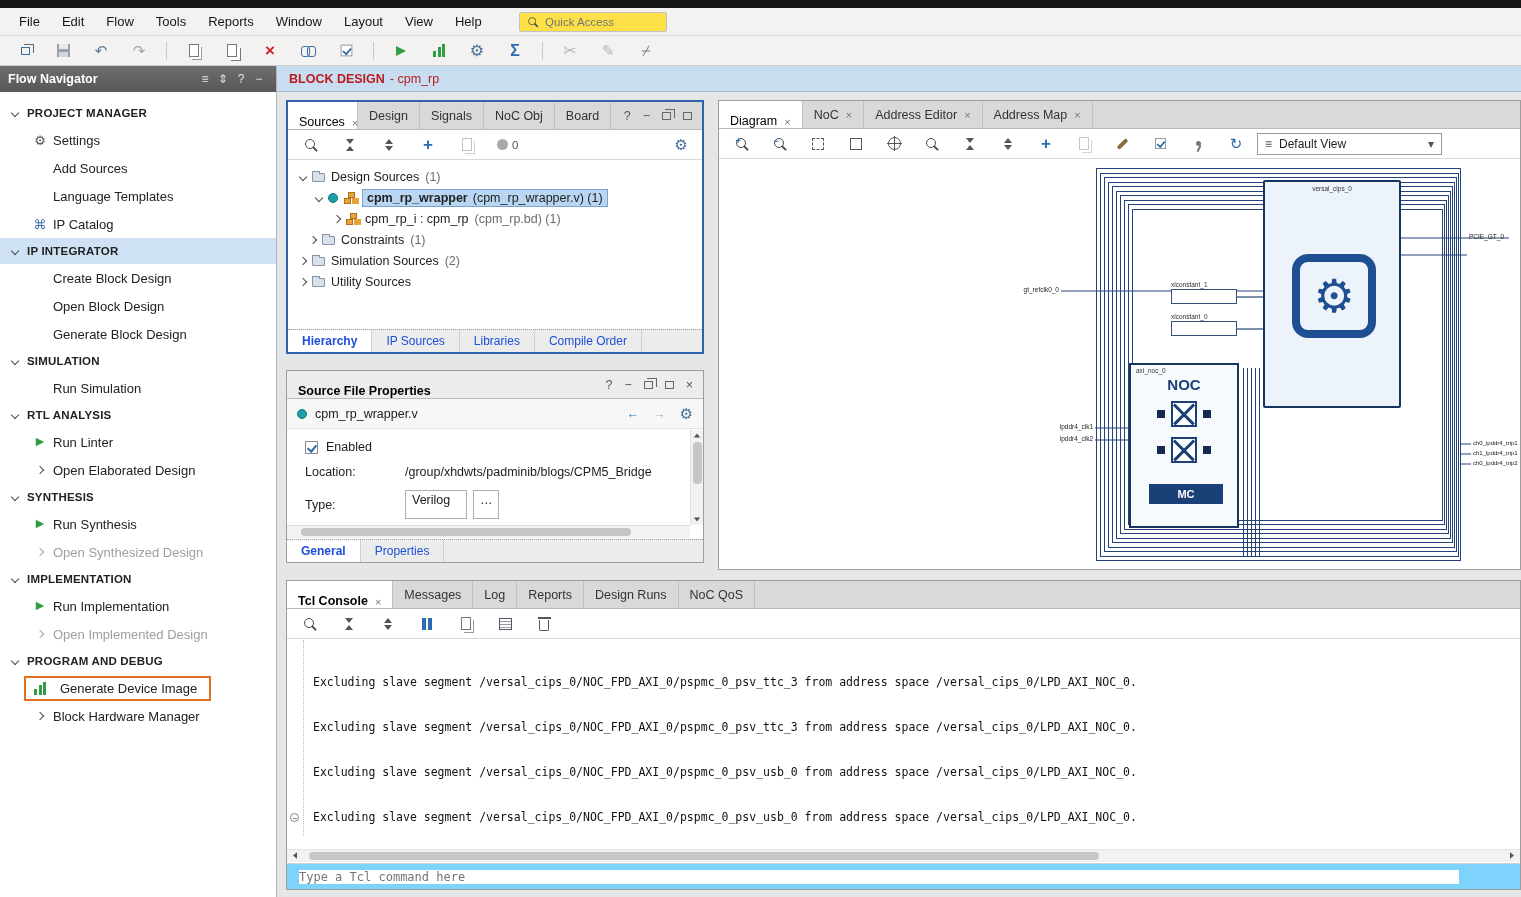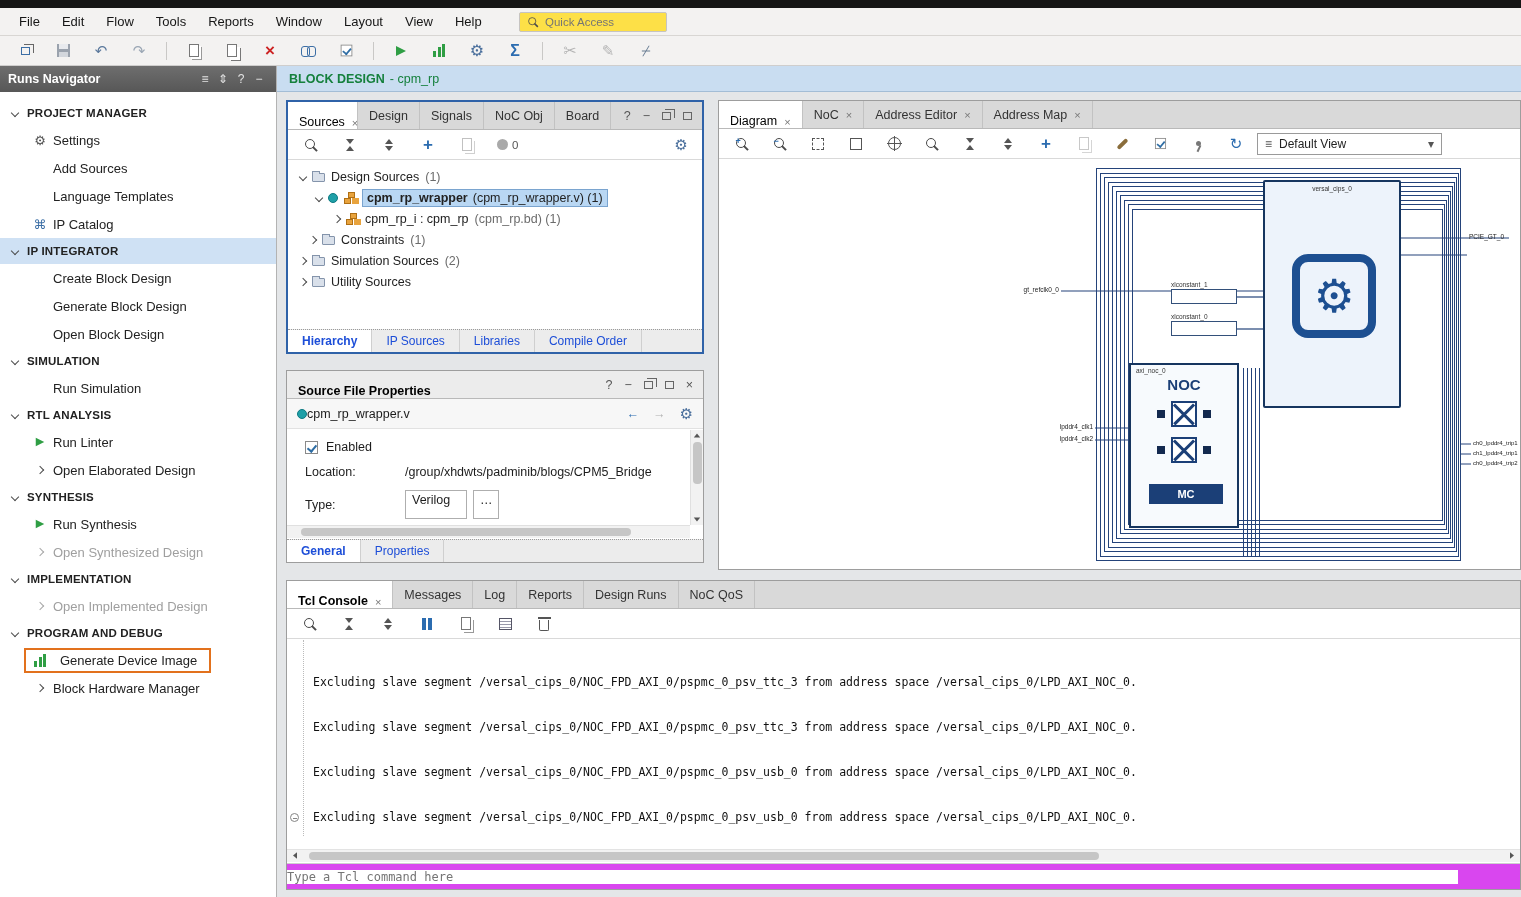--- a/index.html
+++ b/index.html
@@ -71,21 +71,21 @@
   .fnav-section { margin-top:0; }
   .fnav-section + .fnav-section { }
   .fhdr { display:flex; align-items:center; height:26px; padding-left:12px; gap:9px; font-weight:bold; font-size:11.5px; color:#222; letter-spacing:.2px; }
   .fhdr.hl { background:#cfe1f4; }
   .fitem { display:flex; align-items:center; height:28px; padding-left:30px; font-size:13px; color:#222; }
   .fitem .fic { width:20px; display:flex; align-items:center; justify-content:center; margin-right:3px; font-size:13px; color:#555; }
   .fitem.disabled { color:#9f9f9f; }
   .em-box { display:inline-flex; align-items:center; gap:7px; border:2px solid #e2711d; padding:3px 12px 3px 4px; margin-left:-6px; }
 
   
-  .bd-header { position:absolute; left:277px; top:66px; width:1244px; height:26px; background:#c9ddf1; border-bottom:1px solid #a3bdd6; display:flex; align-items:center; padding-left:12px; font-size:12.5px; color:#15803d; gap:5px; }
+  .bd-header { position:absolute; left:277px; top:66px; width:1244px; height:26px; background:#c9ddf1; border-bottom:1px solid #a3bdd6; display:flex; align-items:center; padding-left:12px; font-size:12.5px; color:#b91c1c; gap:5px; }
 
   
   .panel { position:absolute; background:#fff; border:1px solid #9d9d9d; }
   .panel.focused { border:2px solid #2f62a8; }
   .tabbar { display:flex; align-items:stretch; background:#d9d9d9; border-bottom:1px solid #b9b9b9; height:28px; }
   .tab { display:flex; align-items:center; gap:7px; padding:0 11px; font-size:12.5px; color:#333; border-right:1px solid #c2c2c2; white-space:nowrap; overflow:hidden; }
   .tab.selected { background:#fff; color:#000;align-items:flex-end; }
   .tab .close { color:#777; font-size:11px; }
   .tab-winbtns { margin-left:auto; display:flex; align-items:center; gap:12px; padding-right:10px; color:#555; }
   .ptoolbar { height:30px; border-bottom:1px solid #d9d9d9; display:flex; align-items:center; padding-left:14px; gap:21px; }
@@ -94,21 +94,21 @@
   .btab { padding:0 14px; line-height:22px; font-size:12px; color:#1d4ed8; border-right:1px solid #cfcfcf; }
   .btab.selected { background:#fff; font-weight:bold; }
 
   
   .tree { padding-top:6px; }
   .trow { display:flex; align-items:center; height:21px; gap:6px; font-size:12.5px; color:#222; }
   .tcount { color:#6b6b6b; }
   .sel-wrap { background:#b9d7f3; outline:1px solid #7aa4cf; padding:1px 4px; display:inline-flex; gap:5px; }
 
   
-  .file-row { height:30px; background:#f7f7f7; border-bottom:1px solid #e2e2e2; display:flex; align-items:center; padding:0 10px; }
+  .file-row { height:30px; background:#f7f7f7; border-bottom:1px solid #e2e2e2; display:flex; align-items:center; padding:0 10px; gap:8px; }
   .prow { display:flex; align-items:center; margin:11px 0 0 18px; font-size:12.5px; }
   .plabel { width:100px; color:#222; }
   .field { border:1px solid #aeaeae; height:29px; line-height:18px; padding:0 6px; background:#fff; }
   .vscroll { position:absolute; right:0; top:59px; bottom:37px; width:13px; background:#f2f2f2; border-left:1px solid #e0e0e0; }
   .vthumb { position:absolute; left:1.5px; top:12px; width:9px; height:42px; background:#c6c6c6; border-radius:4px; }
   .hscroll { position:absolute; left:0; right:13px; bottom:24px; height:13px; background:#f2f2f2; border-top:1px solid #e0e0e0; }
   .hthumb { position:absolute; top:2px; height:8px; background:#c6c6c6; border-radius:4px; }
 
   
   .canvas { position:absolute; left:0; right:0; top:59px; bottom:0; background:#fff; overflow:hidden; }
@@ -120,21 +120,21 @@
   .xsw::before { transform:rotate(45deg); } .xsw::after { transform:rotate(-45deg); }
   .psq { position:absolute; width:8px; height:8px; background:#13294f; }
   .bundle-v { position:absolute; background:repeating-linear-gradient(to right, #24437a 0 1px, transparent 1px 4px); }
   .view-select { position:absolute; left:538px; top:4px; width:185px; height:22px; border:1px solid #9a9a9a; background:#fff; display:flex; align-items:center; gap:7px; padding:0 7px; font-size:12px; color:#222; }
 
   
   .con-out { position:absolute; left:0; right:0; top:59px; bottom:53px; background:#fff; display:flex; }
   .con-gutter { width:17px; border-right:1px dotted #bbb; position:relative; }
   .con-lines { padding:5px 0 0 9px; font-family:"DejaVu Sans Mono",monospace; font-size:11.5px; line-height:15px; color:#111; white-space:pre; overflow:hidden; flex:1; }
   .con-hscroll { position:absolute; left:0; right:0; bottom:27px; height:13px; background:#f2f2f2; border-top:1px solid #e3e3e3; }
-  .con-input-row { position:absolute; left:0; right:0; bottom:0; height:26px; border-top:1px solid #cfcfcf; background:#d946ef; display:flex; align-items:center; }
+  .con-input-row { position:absolute; left:0; right:0; bottom:0; height:26px; border-top:1px solid #cfcfcf; background:#7dd3fc; display:flex; align-items:center; padding-left:12px; }
   .con-input-row input { border:none; outline:none; width:95%; font-family:"DejaVu Sans Mono",monospace; font-size:12px; color:#333; }
 </style>
 </head>
 <body>
 
 <div id="app">
 
   <div class="titlebar-strip"></div>
 
   <div class="menubar">
@@ -190,21 +190,21 @@
     <span class="tbtn" style="color:#4a6f9c;font-size:16px">⚙</span>
     <span class="tbtn" style="color:#2b6cb0;font-weight:bold;font-size:16px">Σ</span>
     <span class="tsep"></span>
     <span class="tbtn" style="color:#b5b5b5;font-size:16px">✂</span>
     <span class="tbtn" style="color:#b5b5b5;font-size:15px">✎</span>
     <span class="tbtn" style="color:#6b7f95;font-size:15px">⌿</span>
   </div>
 
   <div class="flow-nav">
     <div class="fnav-header">
-      <span class="fnav-title">Runs Navigator</span>
+      <span class="fnav-title">Flow Navigator</span>
       <span class="fnav-hic">≡</span>
       <span class="fnav-hic">⇕</span>
       <span class="fnav-hic">?</span>
       <span class="fnav-hic">−</span>
     </div>
     <div class="fnav-content">
 
       <div class="fnav-section">
         <div class="fhdr">
             <span class="chev down"></span>
@@ -232,25 +232,25 @@
         <div class="fhdr hl">
             <span class="chev down"></span>
             <span>IP INTEGRATOR</span>
           </div>
         <div class="fitem">
             <span class="fic"></span>
             <span>Create Block Design</span>
           </div>
         <div class="fitem">
             <span class="fic"></span>
+            <span>Open Block Design</span>
+          </div>
+        <div class="fitem">
+            <span class="fic"></span>
             <span>Generate Block Design</span>
-          </div>
-        <div class="fitem">
-            <span class="fic"></span>
-            <span>Open Block Design</span>
           </div>
       </div>
 
       <div class="fnav-section">
         <div class="fhdr">
             <span class="chev down"></span>
             <span>SIMULATION</span>
           </div>
         <div class="fitem">
             <span class="fic"></span>
@@ -293,20 +293,26 @@
               <span class="chev right" style="border-color:#a8a8a8"></span>
             </span>
             <span>Open Synthesized Design</span>
           </div>
       </div>
 
       <div class="fnav-section">
         <div class="fhdr">
             <span class="chev down"></span>
             <span>IMPLEMENTATION</span>
+          </div>
+        <div class="fitem">
+            <span class="fic">
+              <span class="play" style="transform:scale(.85)"></span>
+            </span>
+            <span>Run Implementation</span>
           </div>
         <div class="fitem disabled">
             <span class="fic">
               <span class="chev right" style="border-color:#a8a8a8"></span>
             </span>
             <span>Open Implemented Design</span>
           </div>
       </div>
 
       <div class="fnav-section">

